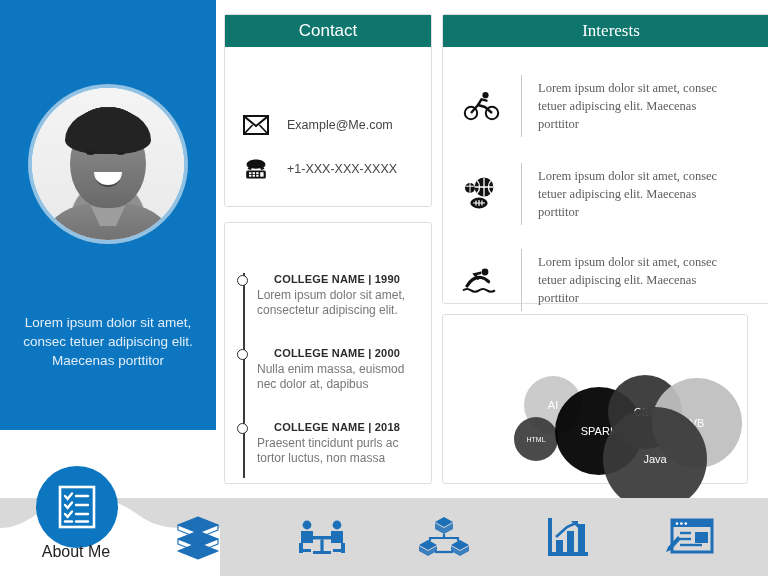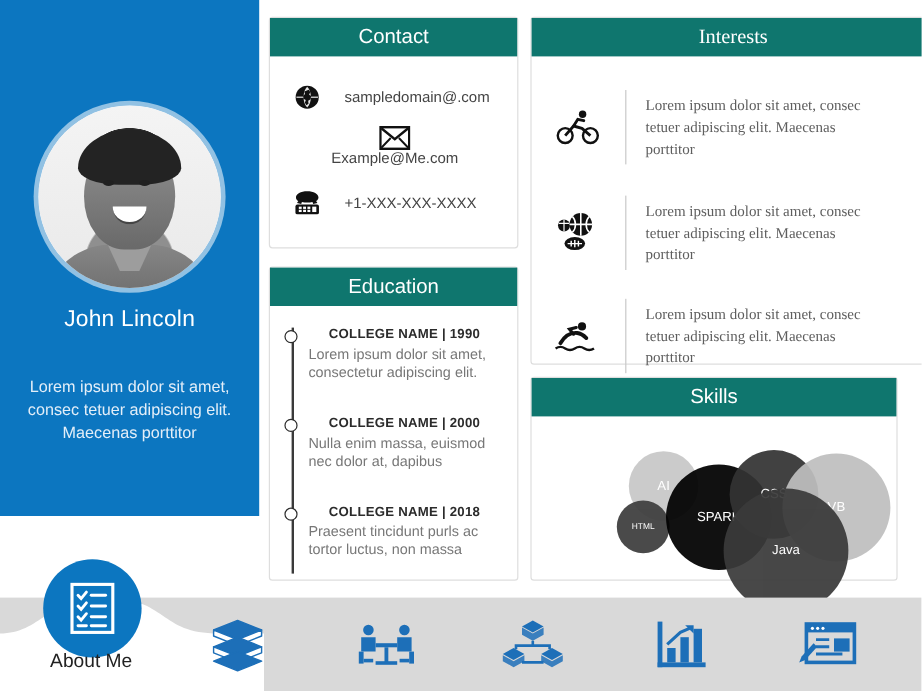--- a/index.html
+++ b/index.html
@@ -145,41 +145,29 @@
       <div class="avatar-photo">
         <div class="avatar-shirt"></div>
         <div class="avatar-collar"></div>
         <div class="avatar-face"></div>
         <div class="avatar-hair"></div>
         <div class="avatar-eye l"></div>
         <div class="avatar-eye r"></div>
         <div class="avatar-smile"></div>
       </div>
     </div>
-    <div class="profile-name">John Lincoln</div>
     <div class="profile-desc">Lorem ipsum dolor sit amet, consec tetuer adipiscing elit. Maecenas porttitor</div>
   </div>
 
   <div class="card card-contact">
     <div class="card-head">Contact</div>
     <div class="card-body">
 
-      <div class="contact-row" style="top:14px;">
-        <div class="contact-ico">
-          <svg width="22" height="22" viewBox="0 0 24 24">
-            <circle cx="12" cy="12" r="10.5" fill="#111"></circle>
-            <path d="M12 2.6c-2.2 2.3-3.3 5.6-3.3 9.4S9.8 19.1 12 21.4c2.2-2.3 3.3-5.6 3.3-9.4S14.2 4.9 12 2.6z" fill="#fff" opacity=".9"></path>
-            <path d="M2.2 12h19.6" stroke="#fff" stroke-width="1.1" opacity=".9"></path>
-            <path d="M13.4 5.2l1.4 2.1-1.1 2.4 1.9 1.3-.5 2.8-2.2 1.5.3 2.6-1.9 1.4-1.4-2.3.8-2.5-2.1-1-.3-2.6 1.7-1.9-.6-2.2z" fill="#111"></path>
-          </svg>
-        </div>
-        <div class="contact-txt">sampledomain@.com</div>
-      </div>
-
-      <div class="contact-row" style="top:58px;flex-direction:column;">
+
+      <div class="contact-row" style="top:58px;">
         <div class="contact-ico">
           <svg width="26" height="20" viewBox="0 0 26 20">
             <rect x="1" y="1" width="24" height="18" fill="#fff" stroke="#111" stroke-width="2"></rect>
             <path d="M1.8 1.9L13 11 24.2 1.9" fill="none" stroke="#111" stroke-width="2"></path>
             <path d="M1.8 18.1L9.6 10M24.2 18.1L16.4 10" fill="none" stroke="#111" stroke-width="1.6"></path>
           </svg>
         </div>
         <div class="contact-txt">Example@Me.com</div>
       </div>
 
@@ -199,21 +187,20 @@
             </g>
           </svg>
         </div>
         <div class="contact-txt">+1-XXX-XXX-XXXX</div>
       </div>
 
     </div>
   </div>
 
   <div class="card card-education">
-    <div class="card-head">Education</div>
     <div class="card-body">
       <div class="edu-line"></div>
 
       <div class="edu-item" style="top:18px;">
         <div class="edu-dot"></div>
         <div class="edu-title">COLLEGE NAME | 1990</div>
         <div class="edu-sub">Lorem ipsum dolor sit amet, consectetur adipiscing elit.</div>
       </div>
 
       <div class="edu-item" style="top:92px;">
@@ -273,21 +260,20 @@
           </svg>
         </div>
         <div class="int-div"></div>
         <div class="int-txt">Lorem ipsum dolor sit amet, consec tetuer adipiscing elit. Maecenas porttitor</div>
       </div>
 
     </div>
   </div>
 
   <div class="card card-skills">
-    <div class="card-head">Skills</div>
     <div class="card-body">
       <div id="bubble-cloud" style="position:absolute;left:0;top:0;right:0;bottom:0;">
           <div class="bubble" style="left: 81px; top: 29px; width: 58px; height: 58px; background: rgb(200, 200, 200); opacity: 0.93;">
             <span>AI</span>
           </div>
           <div class="bubble" style="left: 71px; top: 70px; width: 44px; height: 44px; background: rgb(61, 61, 61); opacity: 0.93; font-size: 7px;">
             <span>HTML</span>
           </div>
           <div class="bubble" style="left: 112px; top: 40px; width: 88px; height: 88px; background: #000000; opacity: 0.93;">
             <span>SPARK</span>

